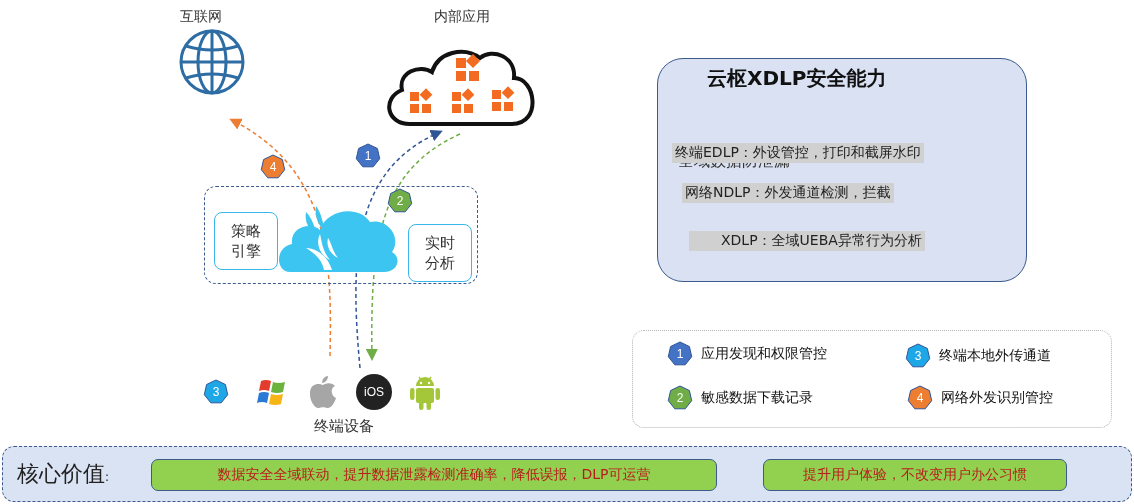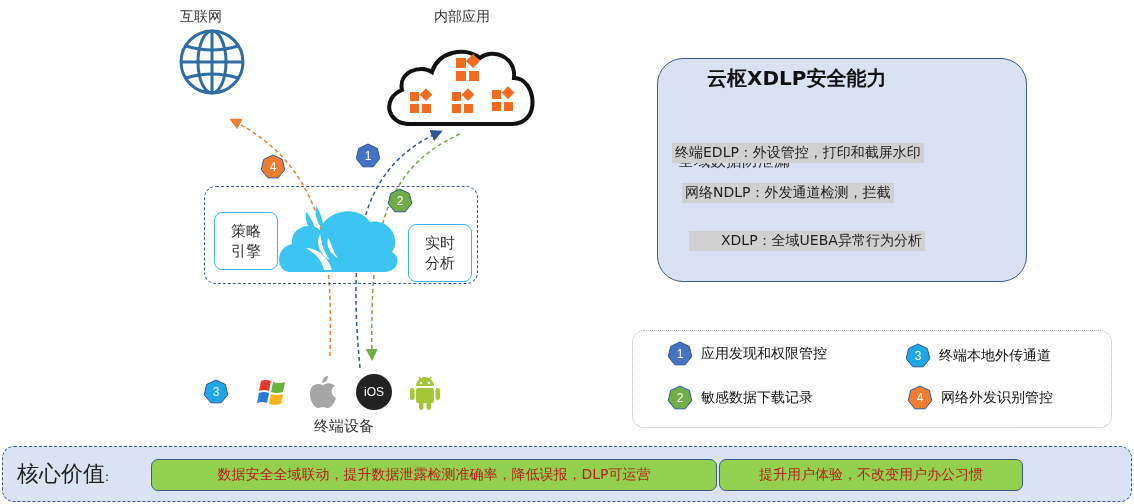--- a/index.html
+++ b/index.html
@@ -223,14 +223,14 @@
     </div>
     <span>网络外发识别管控</span>
   </div>
 </div>
 
 <div class="core-box">
   <div class="core-label">
     <span>核心价值</span><small>:</small>
   </div>
   <div class="core-pill" style="left:148px; width:564px;">数据安全全域联动，提升数据泄露检测准确率，降低误报，DLP可运营</div>
-  <div class="core-pill" style="left:716px; width:302px;text-align:center;">提升用户体验，不改变用户办公习惯</div>
+  <div class="core-pill" style="left:760px; width:302px;text-align:center;">提升用户体验，不改变用户办公习惯</div>
 </div>
 
 </body></html>

